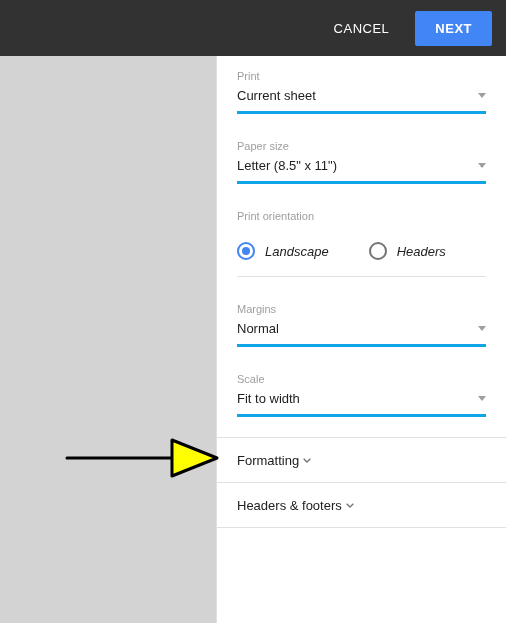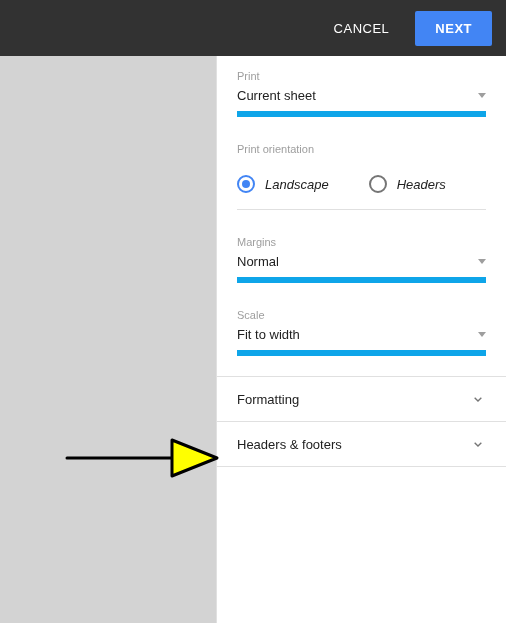--- a/index.html
+++ b/index.html
@@ -5,30 +5,30 @@
   * { box-sizing: border-box; margin: 0; padding: 0; }
   body { font-family: Arial, Helvetica, sans-serif; width: 506px; height: 623px; overflow: hidden; position: relative; background: #d3d3d3; }
   .header { background: #323232; height: 56px; display: flex; align-items: center; justify-content: flex-end; padding: 0 14px; gap: 18px; }
   .btn-cancel { color: #fff; font-size: 13px; font-weight: 400; letter-spacing: 0.5px; cursor: pointer; padding: 10px 8px; }
   .btn-next { background: #4285f4; color: #ffffff; font-size: 13px; font-weight: 600; letter-spacing: 0.5px; border: none; padding: 10px 20px; cursor: pointer; border-radius: 2px; }
   .main { display: flex; height: calc(100% - 56px); }
   .preview { flex: 1; background: #d3d3d3; }
   .panel { width: 290px; background: #fff; display: flex; flex-direction: column; border-left: 1px solid #e0e0e0; }
   .section { padding: 14px 20px 12px 20px; }
   .label { color: #9e9e9e; font-size: 11px; margin-bottom: 6px; }
-  .dropdown { display: flex; justify-content: space-between; align-items: center; padding-bottom: 8px; border-bottom: 6px solid #0ea5e9; cursor: pointer; }
+  .dropdown { display: flex; justify-content: space-between; align-items: center; padding-bottom: 8px; border-bottom: 3px solid #0ea5e9; cursor: pointer; }
   .dropdown-value { color: #212121; font-size: 13px; }
   .caret { width: 0; height: 0; border-left: 4px solid transparent; border-right: 4px solid transparent; border-top: 5px solid #9e9e9e; }
   .radios { display: flex; gap: 40px; padding: 14px 0 16px 0; border-bottom: 1px solid #e0e0e0; }
   .radio { display: flex; align-items: center; gap: 10px; cursor: pointer; font-style: italic; }
   .radio-circle { width: 18px; height: 18px; border-radius: 50%; border: 2px solid #757575; position: relative; }
   .radio-circle.checked { border-color: #4285f4; }
   .radio-circle.checked::after { content: ""; position: absolute; top: 3px; left: 3px; width: 8px; height: 8px; border-radius: 50%; background: #4285f4; }
   .radio-label { font-size: 13px; color: #212121; }
-  .expand-row { display: flex; justify-content: space-between; align-items: center; padding: 14px 20px; border-bottom: 1px solid #e0e0e0; cursor: pointer; }
+  .expand-row { display: flex; align-items: center; padding: 14px 20px; border-bottom: 1px solid #e0e0e0; cursor: pointer; }
   .expand-row.first { border-top: 1px solid #e0e0e0; margin-top: 8px; }
   .expand-label { font-size: 13px; color: #212121; }
   .chevron { width: 16px; height: 16px; }
   .chevron svg { width: 100%; height: 100%; }
   .arrow-overlay { position: absolute; left: 62px; top: 428px; width: 160px; height: 60px; pointer-events: none; }
 </style>
 </head>
 <body>
 
 <div class="header">
@@ -41,20 +41,27 @@
   <div class="panel">
 
     <div class="section">
       <div class="label">Print</div>
       <div class="dropdown">
         <span class="dropdown-value">Current sheet</span>
         <span class="caret"></span>
       </div>
     </div>
 
+    <div class="section">
+      <div class="label">Paper size</div>
+      <div class="dropdown">
+        <span class="dropdown-value">Letter (8.5" x 11")</span>
+        <span class="caret"></span>
+      </div>
+    </div>
 
     <div class="section">
       <div class="label">Print orientation</div>
       <div class="radios">
         <div class="radio">
           <span class="radio-circle checked"></span>
           <span class="radio-label">Landscape</span>
         </div>
         <div class="radio">
           <span class="radio-circle"></span>

